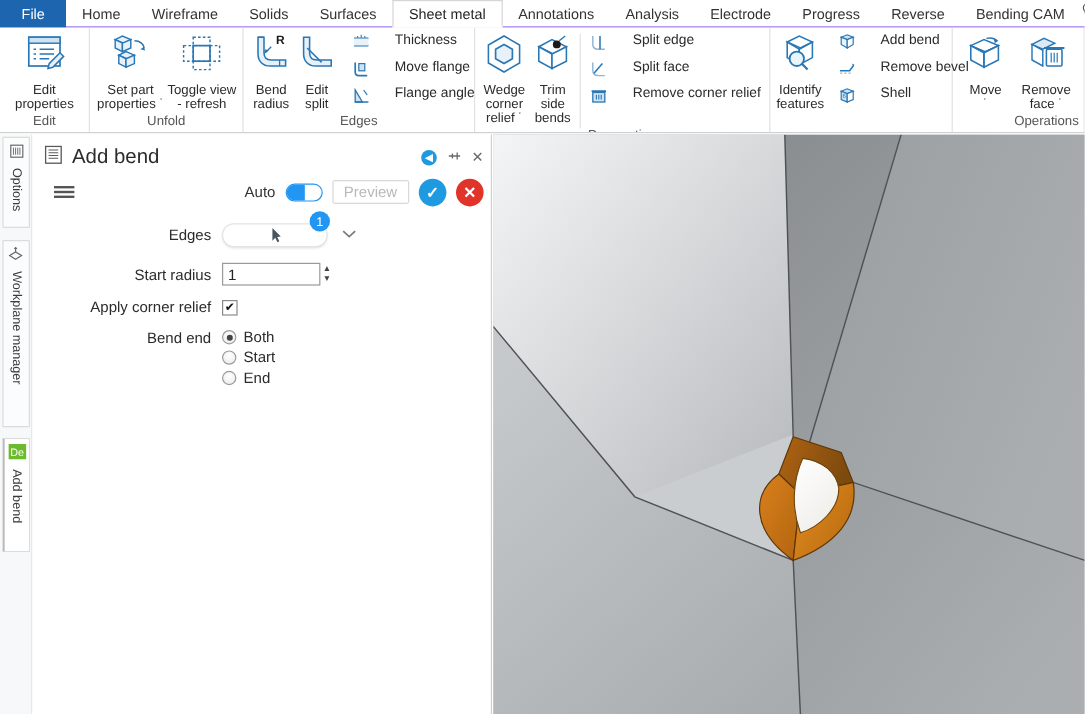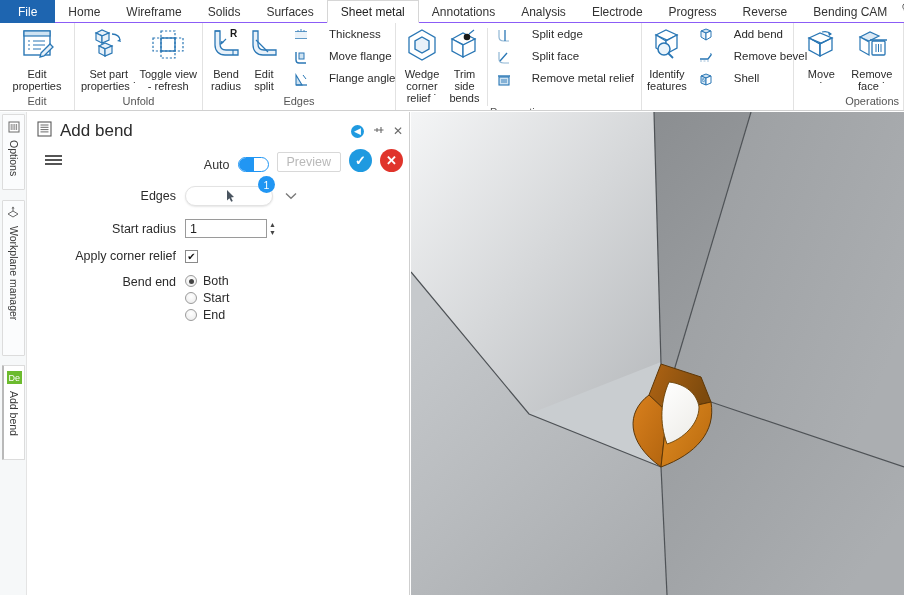--- a/index.html
+++ b/index.html
@@ -104,21 +104,21 @@
     justify-content: center; color: #fff; font-size: 9px; cursor: default;
   }
   .hdr-ico { font-size: 12px; color: #6a6a6a; cursor: default; line-height: 1; }
 
   .panel-toolbar {
     display: flex; align-items: center; height: 28px; padding: 0 6px 0 18px;
     position: relative;
   }
   .burger { display: flex; flex-direction: column; gap: 2.5px; cursor: default; }
   .burger i { display: block; width: 17px; height: 1.6px; background: #555; }
-  .tb-right { margin-left: auto; display: flex; align-items: flex-end; gap: 8px; }
+  .tb-right { margin-left: auto; display: flex; align-items: center; gap: 8px; }
   .auto-lbl { font-size: 12.5px; color: #333; }
   .switch {
     width: 31px; height: 15px; border-radius: 8px; background: #ffffff;
     border: 1px solid #2196f3; position: relative; cursor: default;
   }
   .switch .knob {
     position: absolute; left: 1px; top: 1px; width: 11px; height: 11px;
     border-radius: 50%; background: #2196f3;
   }
   .switch .fill {
@@ -394,21 +394,21 @@
           <div class="smallbtn">
             <span class="ico">
               <svg width="16" height="15" viewBox="0 0 16 15">
                 <rect x="3" y="5" width="10" height="8" fill="#cfe3f2" stroke="#2a77b5" stroke-width="1.1"></rect>
                 <path d="M2 4h12" stroke="#2a77b5" stroke-width="1.4"></path>
                 <g stroke="#2a77b5" stroke-width=".9">
                     <path d="M6 7v4M8 7v4M10 7v4"></path>
                   </g>
               </svg>
             </span>
-            <span class="lbl">Remove metal relief</span>
+            <span class="lbl">Remove corner relief</span>
           </div>
         </div>
       </div>
       <div class="rgroup-title">Preparation</div>
     </div>
 
     <div class="rgroup" style="width:152px">
       <div class="rgroup-body">
         <div class="bigbtn" style="width:56px">
           <span class="ico">

